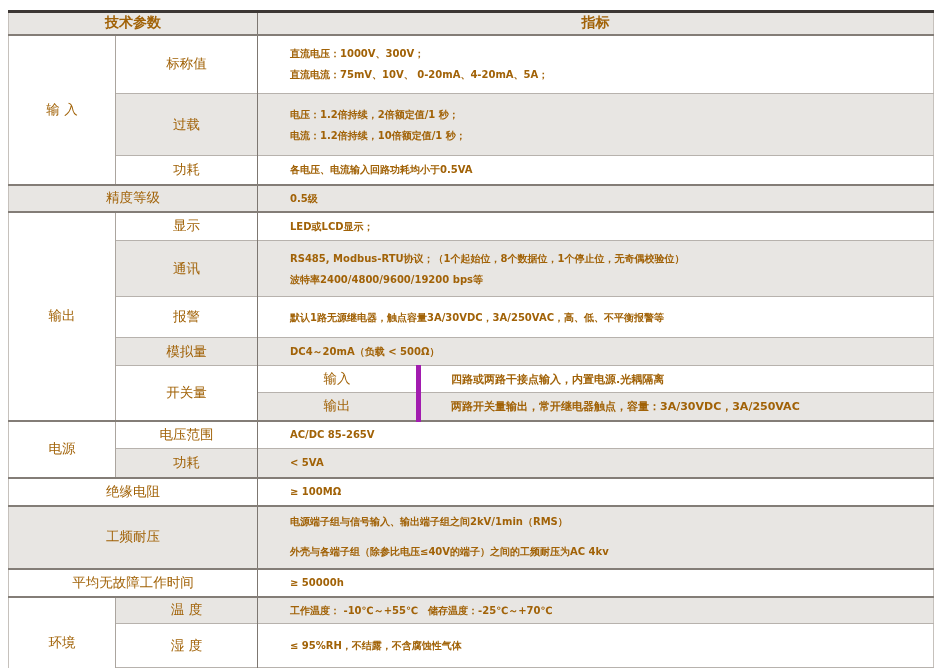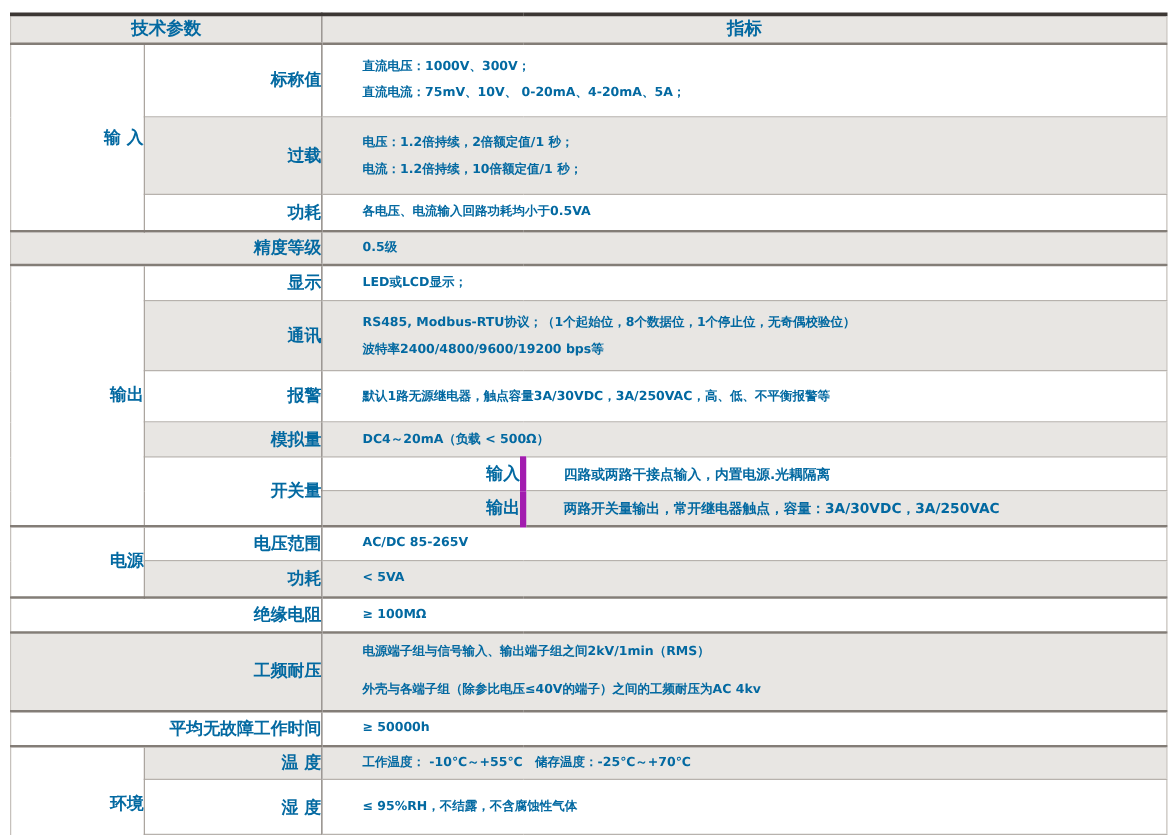--- a/index.html
+++ b/index.html
@@ -13,38 +13,38 @@
     table-layout: fixed;
     width: 925px;
     margin: 10px 0 0 8px;
     border-top: 3px solid #3c3734;
     border-bottom: 3px solid #3c3734;
     border-left: 1px solid #c6c1bc;
     border-right: 1px solid #c6c1bc;
   }
   td {
     vertical-align: middle;
-    color: #0369a1;
+    color: #a16207;
     padding: 0;
     overflow: hidden;
   }
   
   .g { background: #e8e6e3; }
   
   td.c1   { border-right: 1px solid #aba59f; }
   td.c2   { border-right: 1px solid #7d7771; }
   td.sub  { border-right: 5px solid #a21caf; }
   td.sp2  { border-right: 1px solid #7d7771; }
   
   tr.thin > td { border-top: 1px solid #b7b2ad; }
   tr.sect > td { border-top: 2px solid #837d77; }
   
   .lbl {
-    text-align: right;
-    font-weight: bold;
+    text-align: center;
+    font-weight: normal;
     font-size: 13.5px;
   }
   .hdr {
     text-align: center;
     font-weight: bold;
     font-size: 14px;
   }
   td.val  { padding-left: 32px; font-size: 10px; font-weight: 600; line-height: 21px; }
   td.val2 { padding-left: 30px; font-size: 11px; font-weight: 600; line-height: 21px; }
   td.val.wide { line-height: 30px; }

